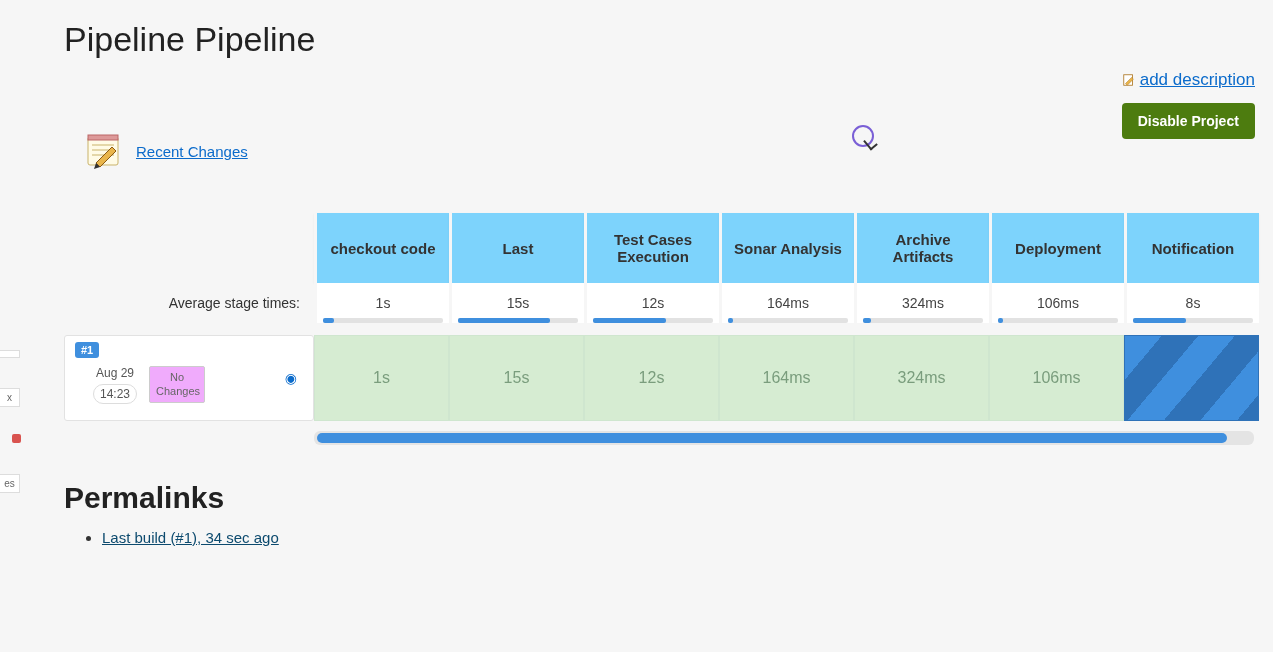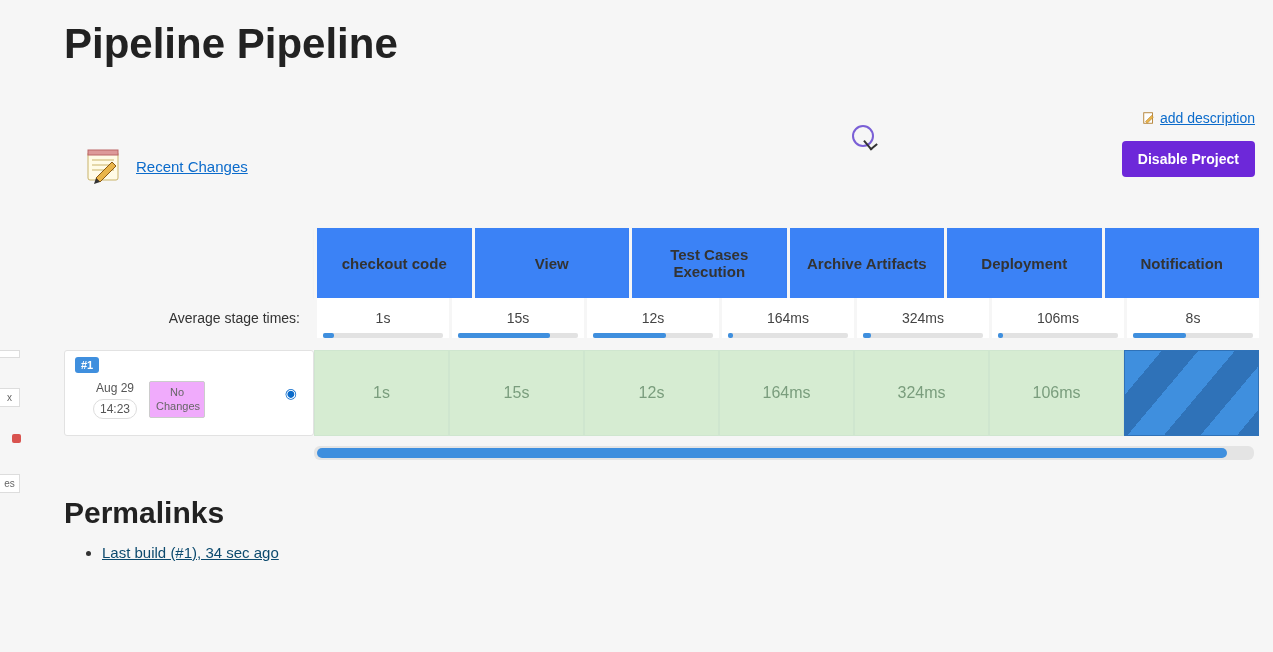--- a/index.html
+++ b/index.html
@@ -9,45 +9,44 @@
     color: #333;
     width: 1273px;
     height: 652px;
     position: relative;
     overflow: hidden;
   }
   .main {
     padding: 20px 20px 20px 64px;
   }
   h1.page-title {
-    font-size: 42px;
-    font-weight: 700;
+    font-size: 34px;
+    font-weight: 400;
     color: #222;
-    margin-bottom: 6px;
+    margin-bottom: 0;
   }
   .top-actions {
     position: absolute;
     right: 18px;
     top: 70px;
     text-align: right;
   }
   .add-desc {
     color: #0b6bcb;
     text-decoration: underline;
-    font-size: 14px;
+    font-size: 17px;
     display: inline-flex;
     align-items: center;
     gap: 4px;
-    margin-top: 40px;
   }
   .add-desc svg { width: 14px; height: 14px; }
   .disable-btn {
     display: block;
     margin-top: 12px;
-    background: #6d28d9;
+    background: #4d7c0f;
     color: #fff;
     border: none;
     padding: 10px 16px;
     font-size: 14px;
     font-weight: 700;
     border-radius: 4px;
     cursor: pointer;
   }
   .recent-changes {
     display: inline-flex;
@@ -94,21 +93,21 @@
     flex: 1 1 0;
     border-left: 3px solid #f6f6f6;
     text-align: center;
     display: flex;
     flex-direction: column;
     align-items: center;
     justify-content: center;
     position: relative;
   }
   .hdr .stage-cell {
-    background: #3b82f6;
+    background: #7dd3fc;
     box-shadow: 0 1px 2px rgba(0,0,0,0.06);
     height: 70px;
     font-weight: 700;
     font-size: 15px;
     color: #333;
     padding: 6px 8px;
   }
   .avg .stage-cell {
     background: #fff;
     height: 40px;
@@ -317,22 +316,23 @@
     </svg>
     <a href="#">Recent Changes</a>
   </div>
 
 
   <div class="stage-wrap">
 
     <div class="stage-row hdr">
       <div class="stage-rowhead"></div>
       <div class="stage-cell">checkout code</div>
-      <div class="stage-cell">View</div>
+      <div class="stage-cell">Last</div>
       <div class="stage-cell">Test Cases Execution</div>
+      <div class="stage-cell">Sonar Analysis</div>
       <div class="stage-cell">Archive Artifacts</div>
       <div class="stage-cell">Deployment</div>
       <div class="stage-cell">Notification</div>
     </div>
 
     <div class="stage-row avg">
       <div class="stage-rowhead">Average stage times:</div>
       <div class="stage-cell">
           <span>1s</span>
           <span class="bar" style="width:8%"></span>

